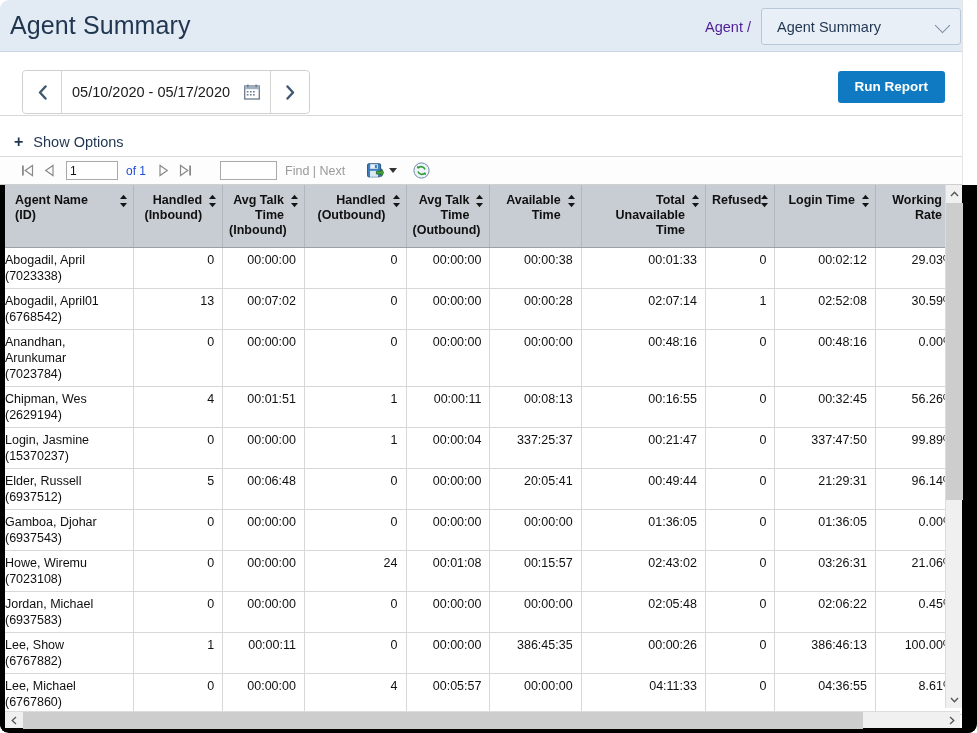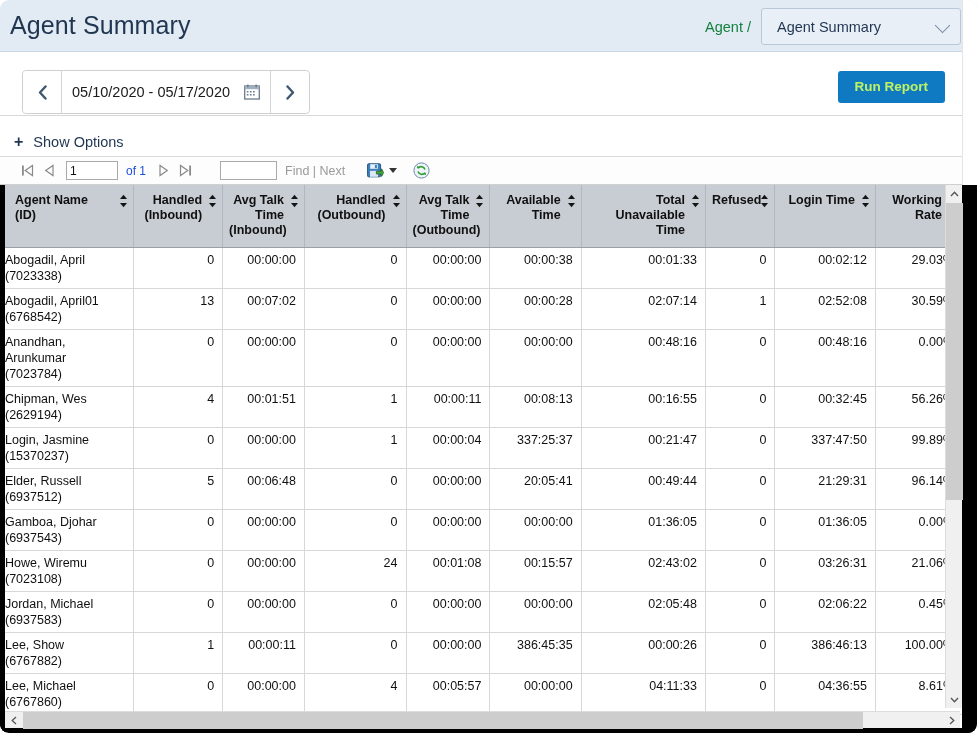--- a/index.html
+++ b/index.html
@@ -38,21 +38,21 @@
     white-space: nowrap;
   }
   .report-picker {
     position: absolute;
     right: 16px; top: 8px;
     display: flex;
     align-items: center;
   }
   .report-picker-prefix {
     font-size: 14.5px;
-    color: #15803d;
+    color: #4c1d95;
     margin-right: 10px;
     white-space: nowrap;
   }
   .report-select {
     position: relative;
     width: 200px; height: 37px;
     background: #e9eff7;
     border: 1px solid #b9c8d9;
     border-radius: 3px;
     display: flex;
@@ -126,21 +126,21 @@
     width: 16px; height: 16px;
   }
   .run-report {
     position: absolute;
     right: 32px; top: 19px;
     height: 32px;
     padding: 0 17px;
     background: #0f7ac1;
     border: none;
     border-radius: 3px;
-    color: #bef264;
+    color: #ffffff;
     font-size: 13.5px;
     font-weight: bold;
     font-family: "Liberation Sans", sans-serif;
     cursor: pointer;
     line-height: 32px;
   }
 
   
   .showopts {
     position: absolute;

